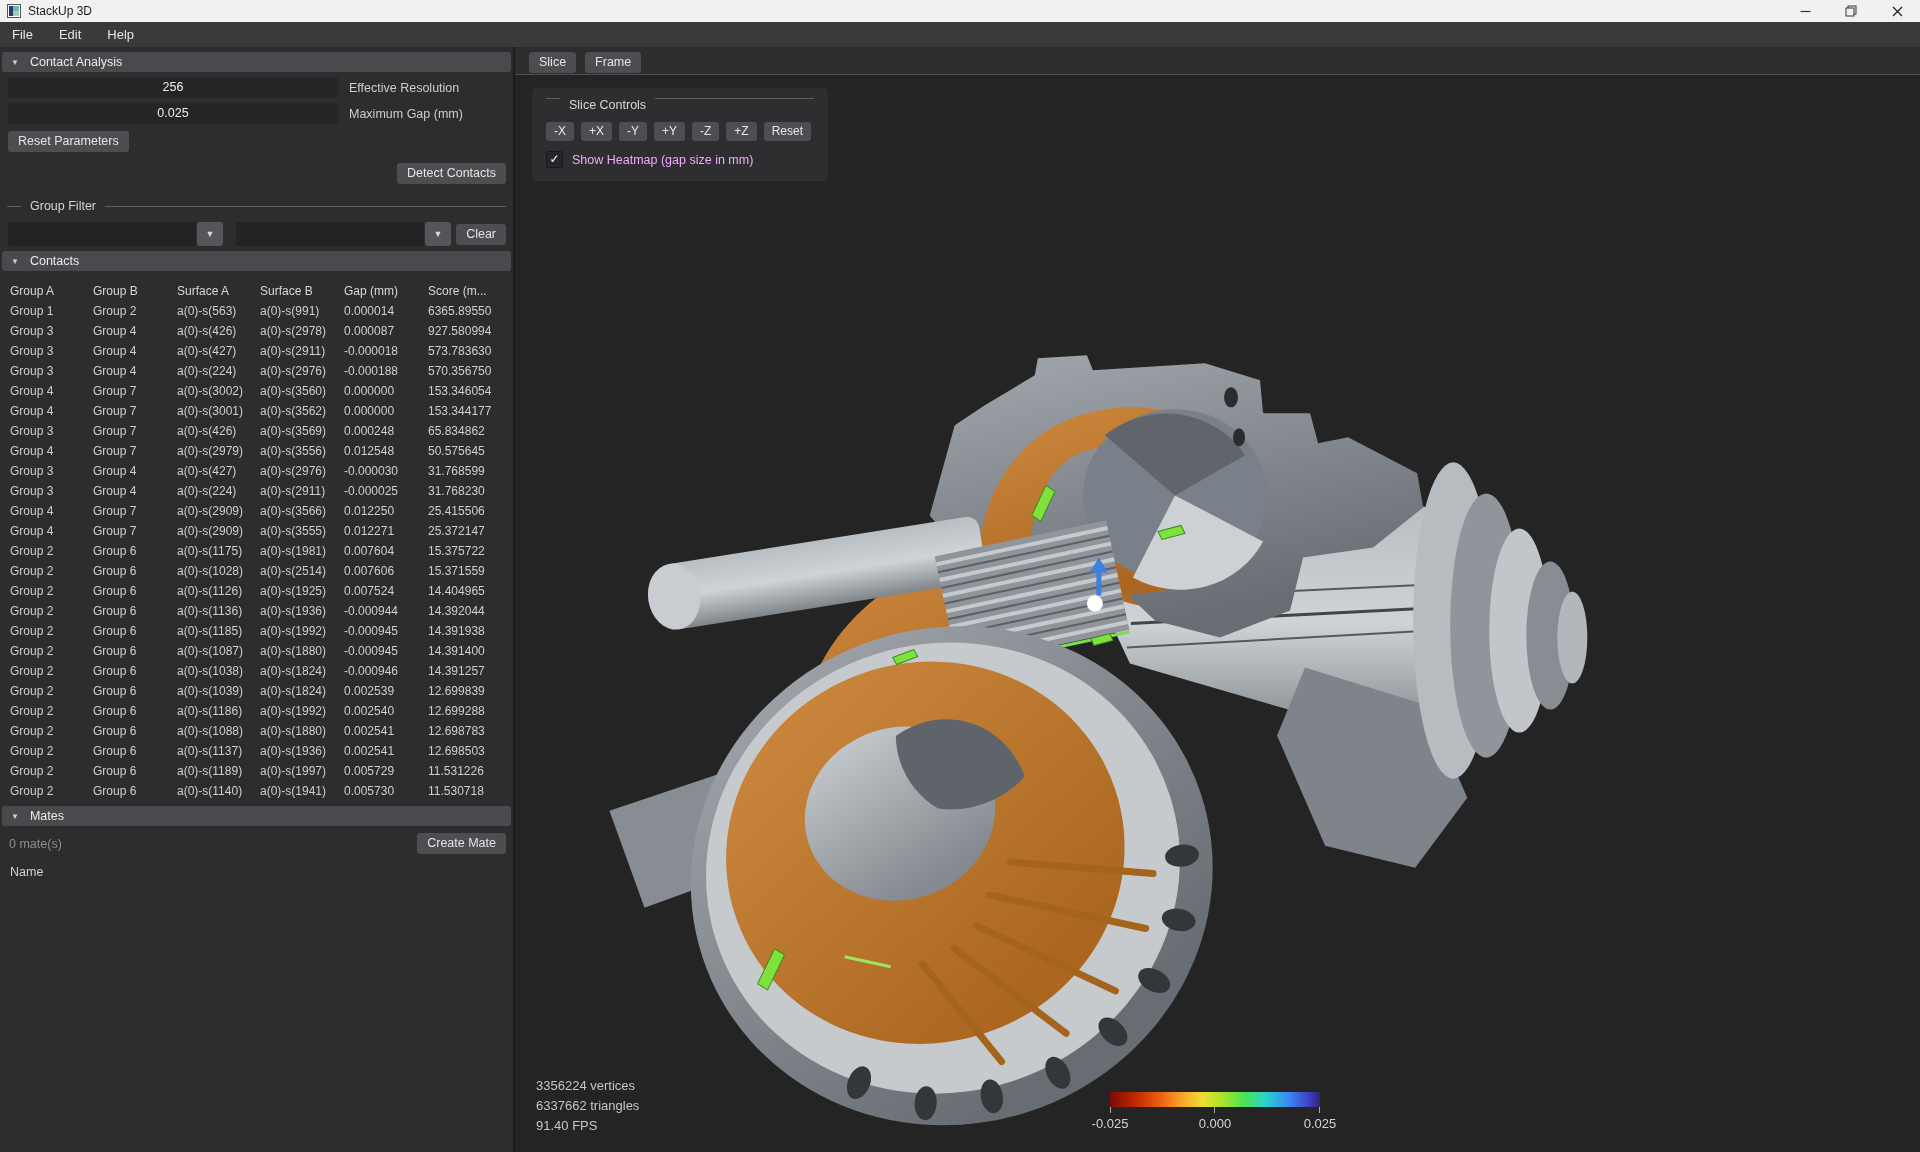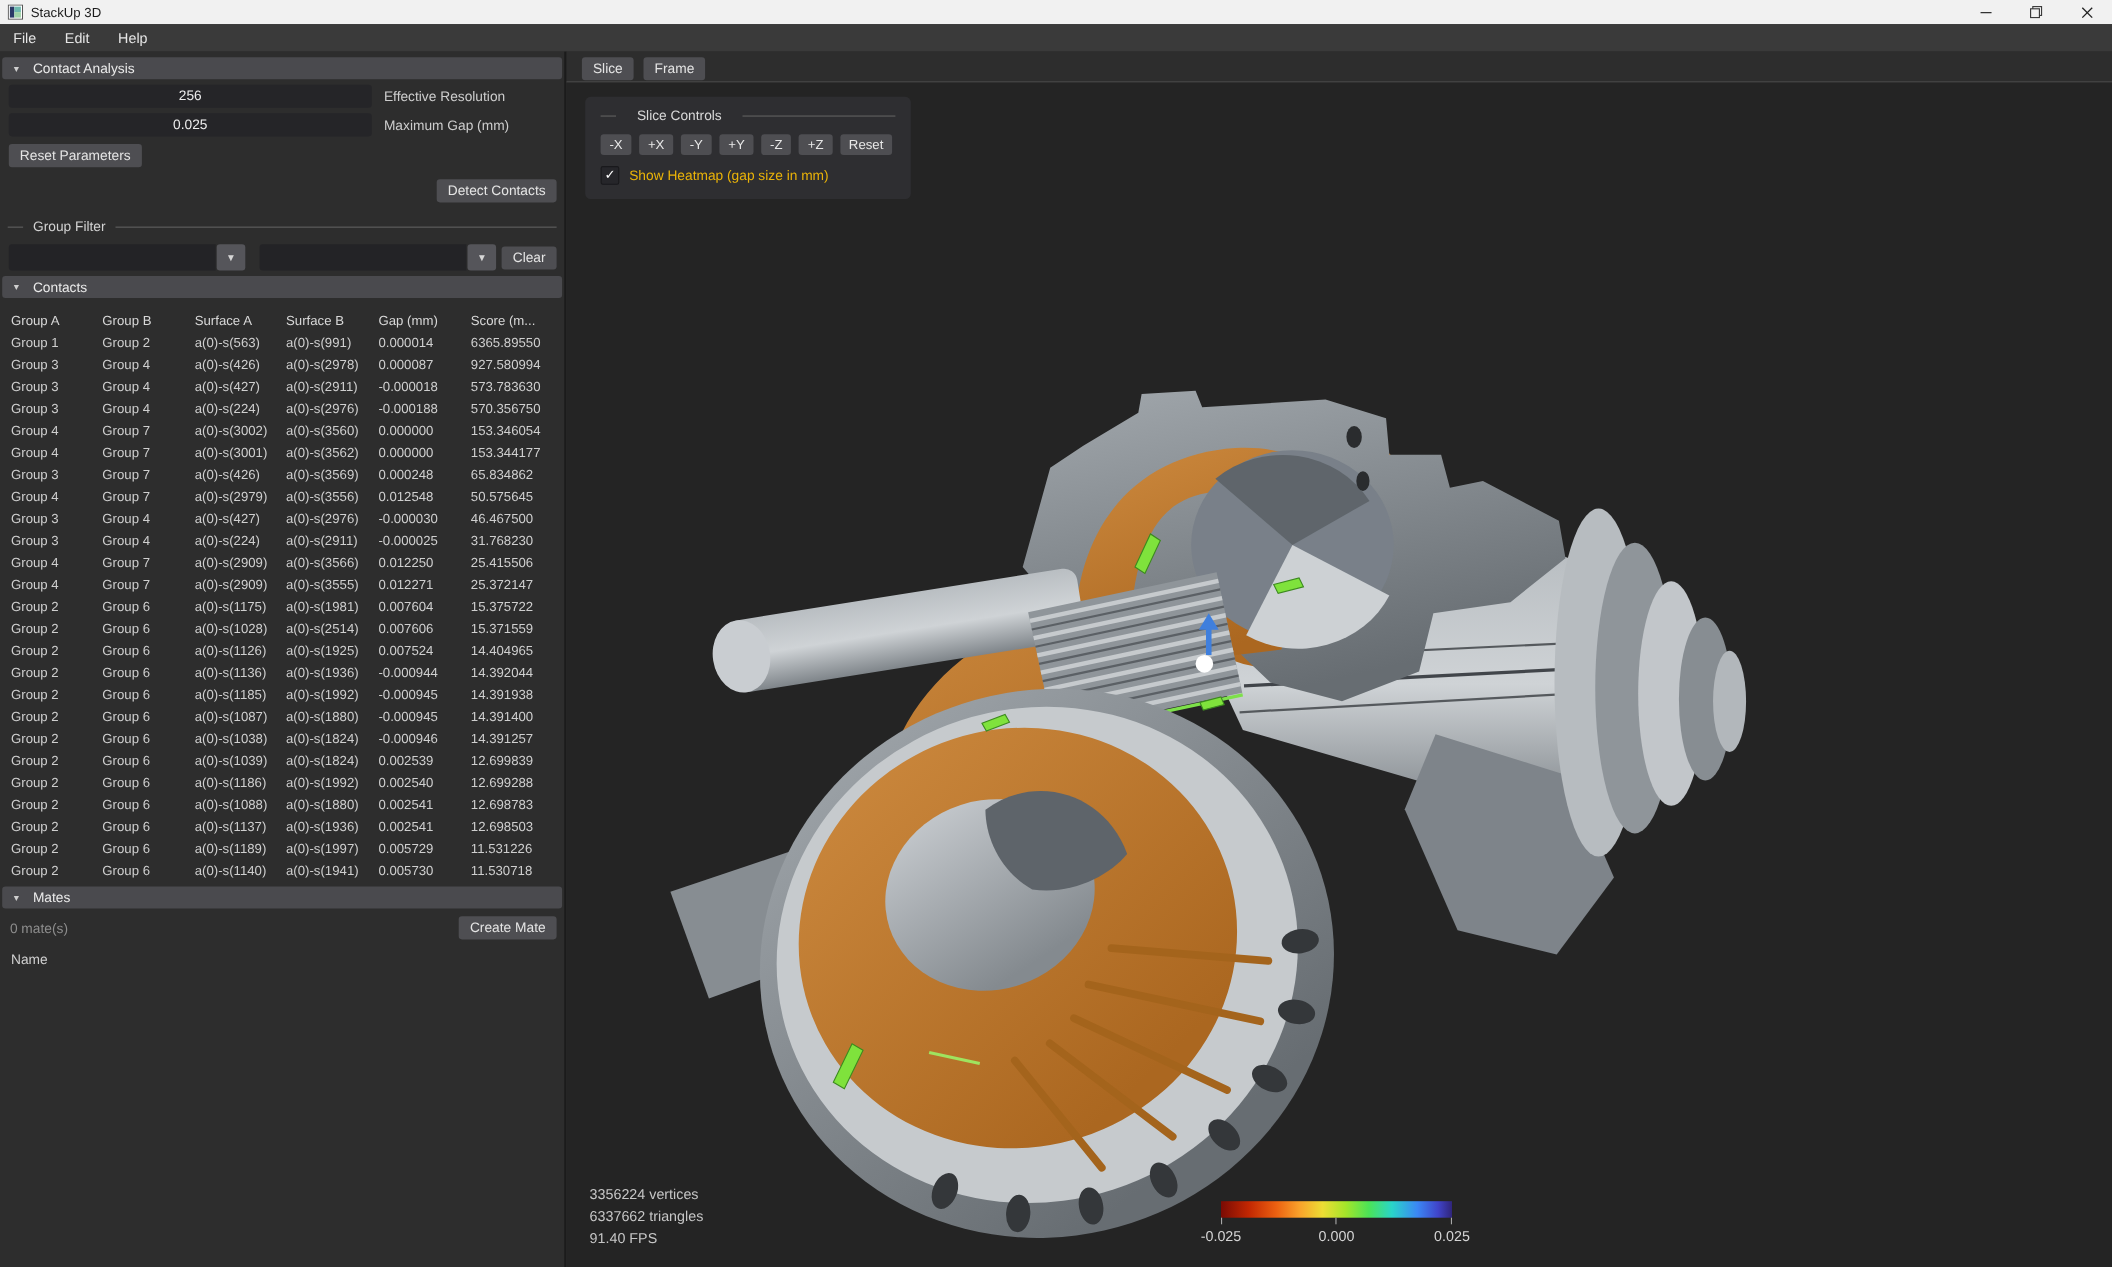--- a/index.html
+++ b/index.html
@@ -68,27 +68,27 @@
   .name-row{margin:11px 0 0 10px;font-size:12.5px;color:#d0d0d0;}
 
   
   .vp-tabstrip{height:28px;box-sizing:border-box;border-bottom:1px solid #505050;
                display:flex;align-items:flex-start;gap:9px;padding:5px 0 0 14px;}
   .vp-canvas{flex:1;position:relative;background:#242424;overflow:hidden;}
   .model-svg{position:absolute;left:0;top:0;width:100%;height:100%;}
 
   .slice-panel{position:absolute;left:17px;top:13px;width:268px;background:#2e2e31;
                border-radius:5px;padding:10px 14px 13px 14px;}
-  .slice-legend{display:flex;align-items:center;gap:19px;font-size:12.5px;color:#d8d8d8;}
+  .slice-legend{display:flex;gap:9px;font-size:12.5px;color:#d8d8d8;}
   .slice-btns{display:flex;gap:7px;margin-top:10px;}
   .sbtn{background:#4e4e52;border-radius:3px;color:#e8e8e8;font-size:12px;padding:2px 8px 3px;}
   .heat-row{display:flex;align-items:center;gap:9px;margin-top:10px;}
   .checkbox{width:15px;height:15px;background:#26262a;border:1px solid #19191c;border-radius:2px;
             color:#ffffff;font-size:12px;line-height:14px;text-align:center;}
-  .heat-label{font-size:12.5px;color:#eab308;}
+  .heat-label{font-size:12.5px;color:#f0abfc;}
 
   .stats{position:absolute;left:21px;bottom:16px;font-size:13px;color:#c6c6c6;line-height:20px;}
 
   .colorbar-wrap{position:absolute;left:595px;bottom:20px;width:240px;}
   .cbar{width:210px;height:15px;
     background:linear-gradient(90deg,#7a0b04 0%,#c22702 12%,#ec6111 24%,#f9a22b 34%,#eddd34 44%,
                #a4e52a 54%,#4be357 64%,#29d5c9 74%,#3b87f4 85%,#4044c9 94%,#30257a 100%);}
   .cbar-ticks{position:relative;height:7px;width:210px;}
   .cbar-ticks i{position:absolute;top:0;width:1px;height:6px;background:#a8a8a8;}
   .cbar-labels{position:relative;height:16px;width:210px;margin-top:2px;font-size:13px;color:#d4d4d4;}
@@ -254,21 +254,21 @@
             <span>a(0)-s(3556)</span>
             <span>0.012548</span>
             <span>50.575645</span>
           </div>
           <div class="trow">
             <span>Group 3</span>
             <span>Group 4</span>
             <span>a(0)-s(427)</span>
             <span>a(0)-s(2976)</span>
             <span>-0.000030</span>
-            <span>46.467500</span>
+            <span>31.768599</span>
           </div>
           <div class="trow">
             <span>Group 3</span>
             <span>Group 4</span>
             <span>a(0)-s(224)</span>
             <span>a(0)-s(2911)</span>
             <span>-0.000025</span>
             <span>31.768230</span>
           </div>
           <div class="trow">

